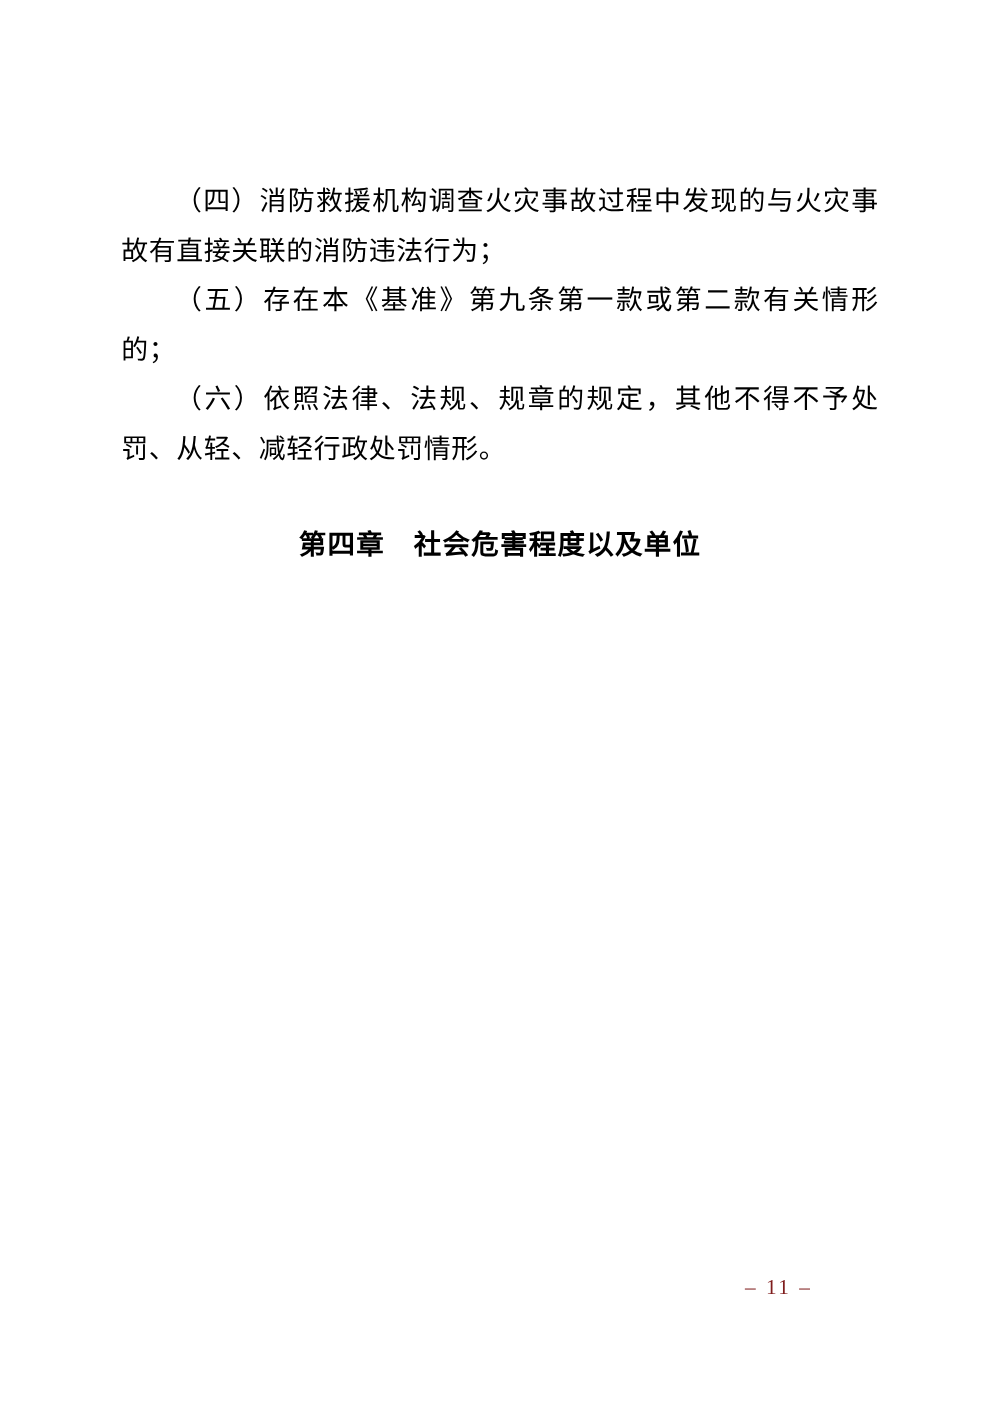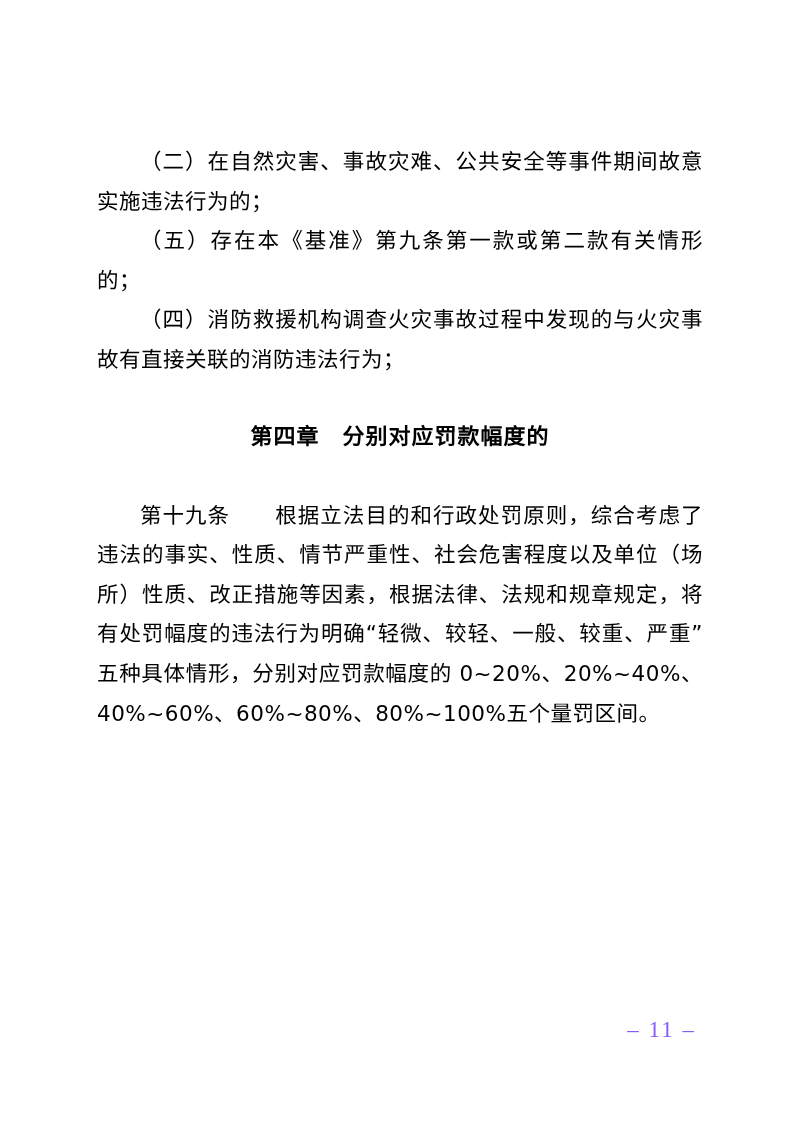--- a/index.html
+++ b/index.html
@@ -40,35 +40,34 @@
     text-align: center;
     letter-spacing: 1px;
     color: #000000;
   }
   .page-number {
     position: absolute;
     top: 1016px;
     left: 596px;
     width: 100px;
     font-family: "Liberation Serif", "DejaVu Serif", serif;
-    font-size: 23px;
+    font-size: 17px;
     line-height: 28px;
-    text-align: right;
+    text-align: left;
     letter-spacing: 2px;
-    color: #8b5cf6;
+    color: #7f1d1d;
   }
 </style>
 </head>
 <body>
 
 <div class="page">
   <div class="content">
-    <p class="body-para">（二）在自然灾害、事故灾难、公共安全等事件期间故意实施违法行为的；</p>
+    <p class="body-para">（四）消防救援机构调查火灾事故过程中发现的与火灾事故有直接关联的消防违法行为；</p>
     <p class="body-para">（五）存在本《基准》第九条第一款或第二款有关情形的；</p>
-    <p class="body-para">（四）消防救援机构调查火灾事故过程中发现的与火灾事故有直接关联的消防违法行为；</p>
+    <p class="body-para">（六）依照法律、法规、规章的规定，其他不得不予处罚、从轻、减轻行政处罚情形。</p>
 
-    <h2 class="chapter-heading">第四章　分别对应罚款幅度的</h2>
+    <h2 class="chapter-heading">第四章　社会危害程度以及单位</h2>
 
-    <p class="body-para">第十九条　　根据立法目的和行政处罚原则，综合考虑了违法的事实、性质、情节严重性、社会危害程度以及单位（场所）性质、改正措施等因素，根据法律、法规和规章规定，将有处罚幅度的违法行为明确“轻微、较轻、一般、较重、严重”五种具体情形，分别对应罚款幅度的 0~20%、20%~40%、40%~60%、60%~80%、80%~100%五个量罚区间。</p>
   </div>
 
   <div class="page-number">– 11 –</div>
 </div>
 
 </body></html>

